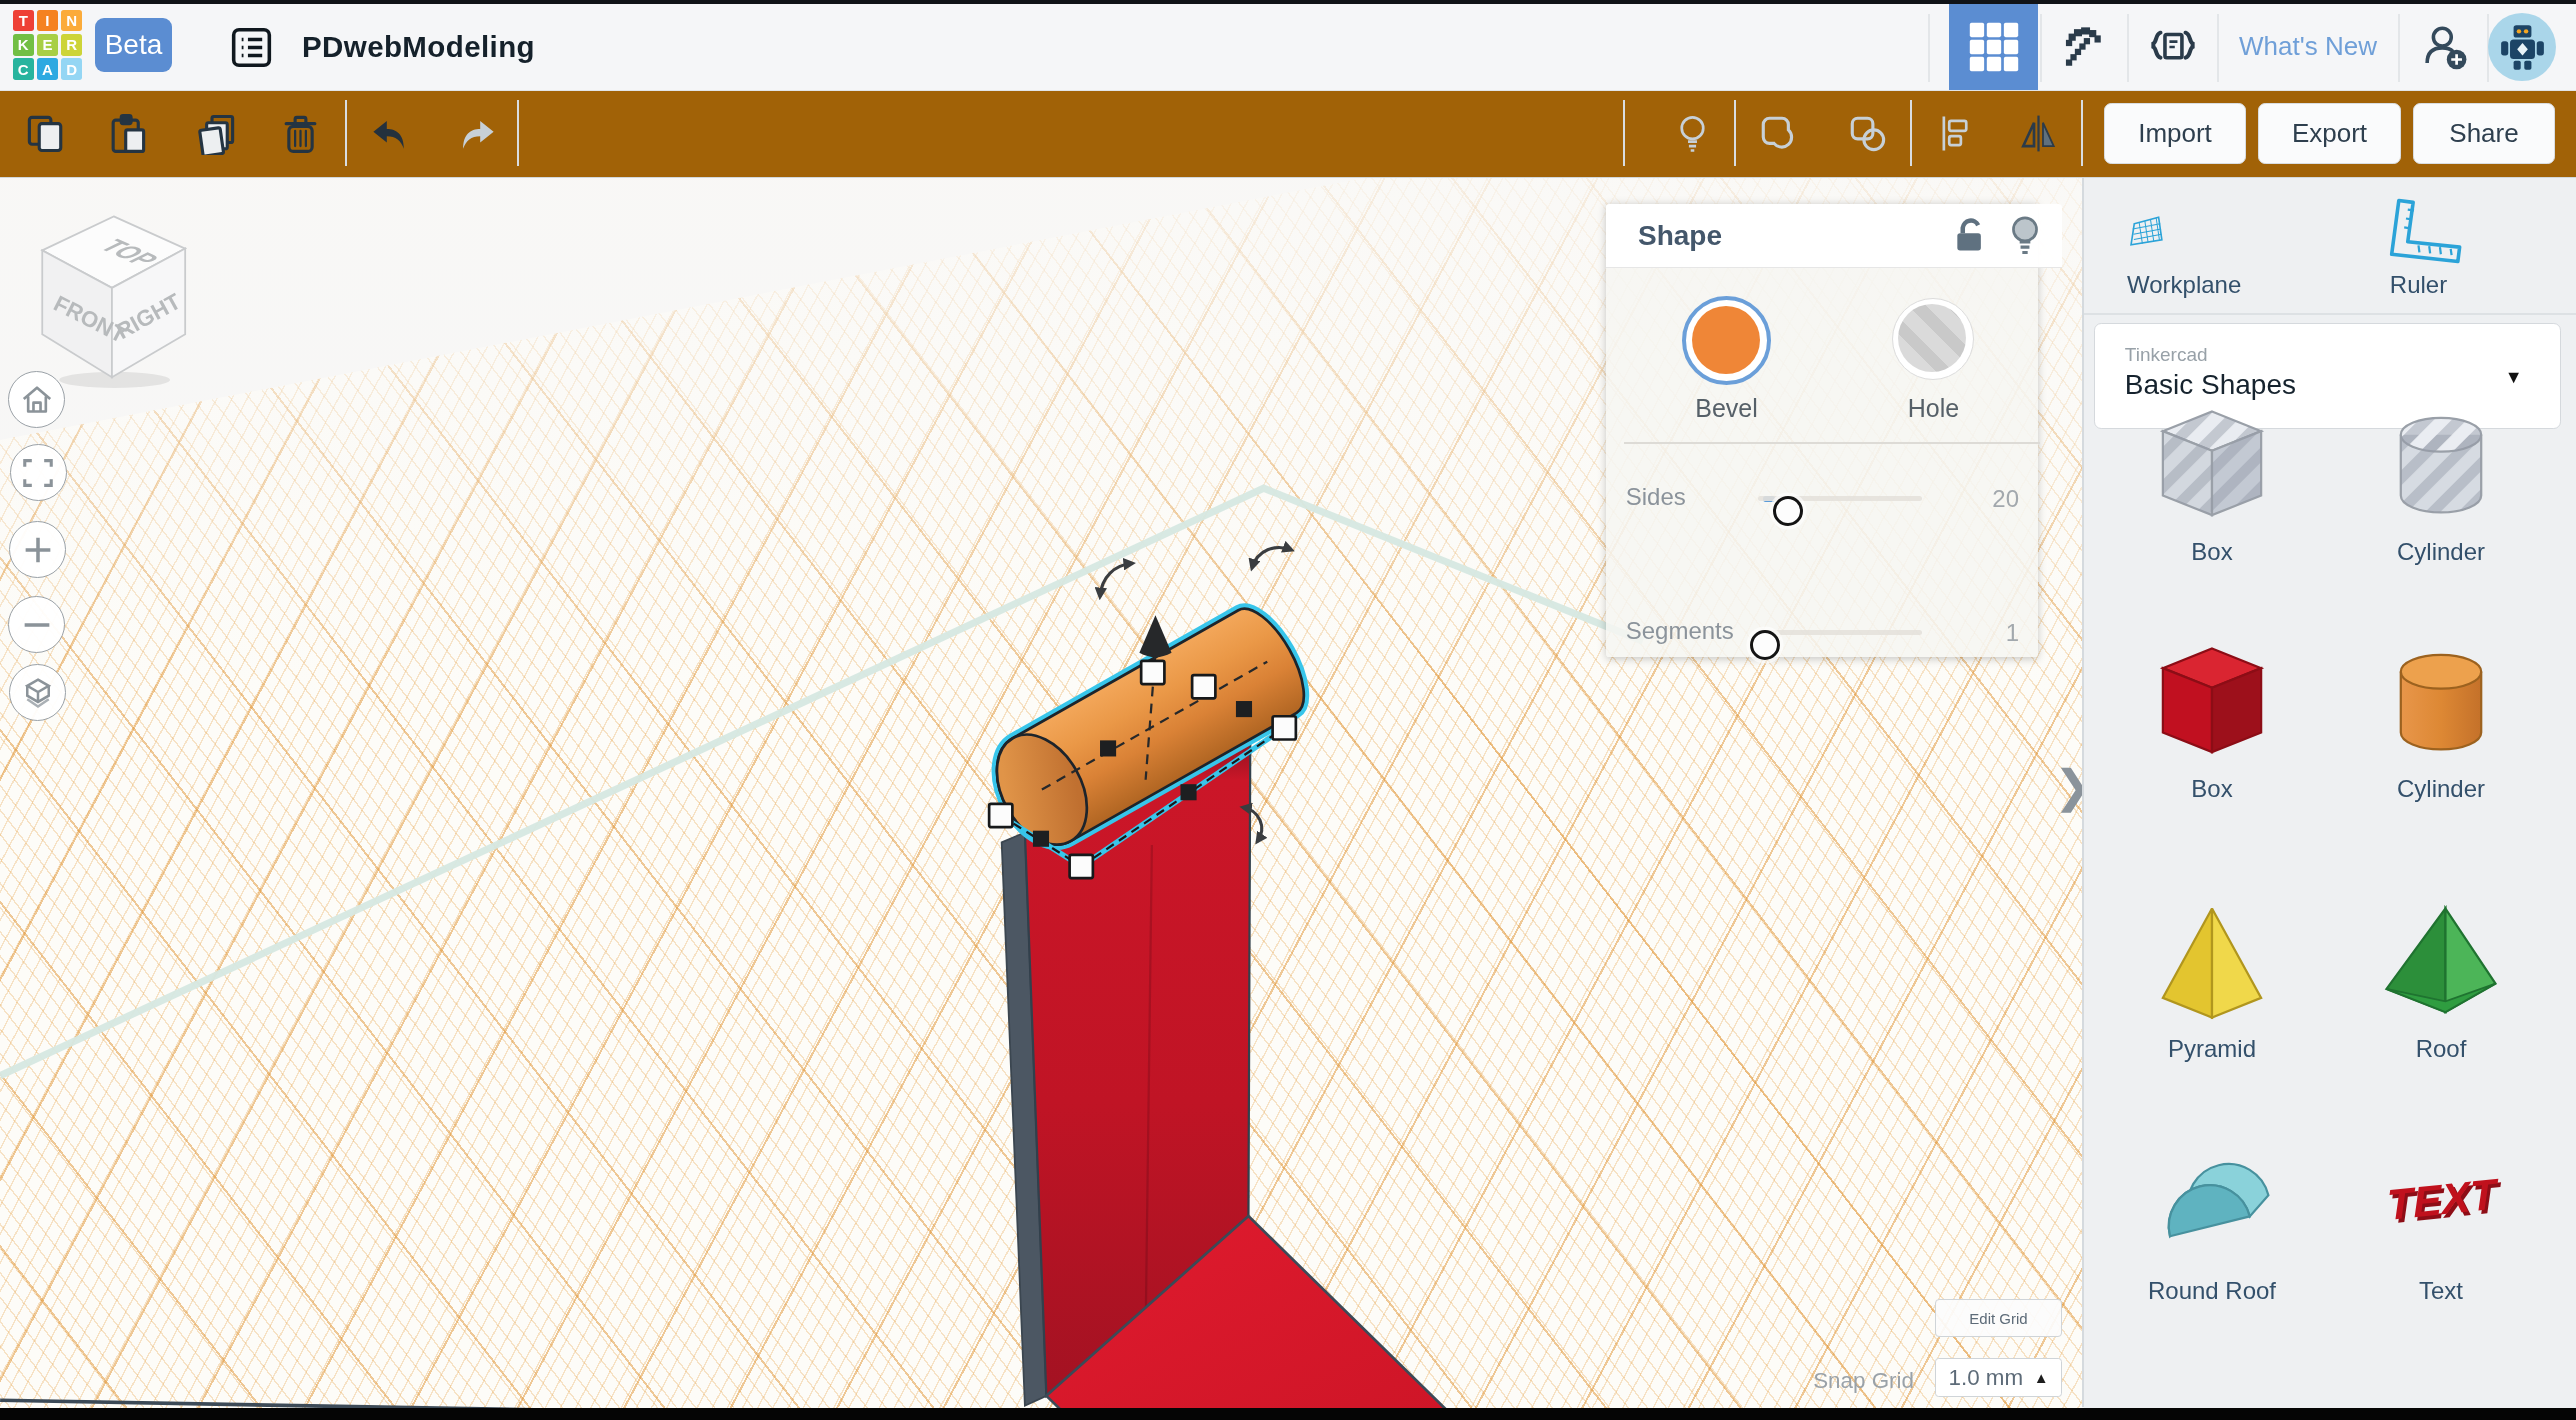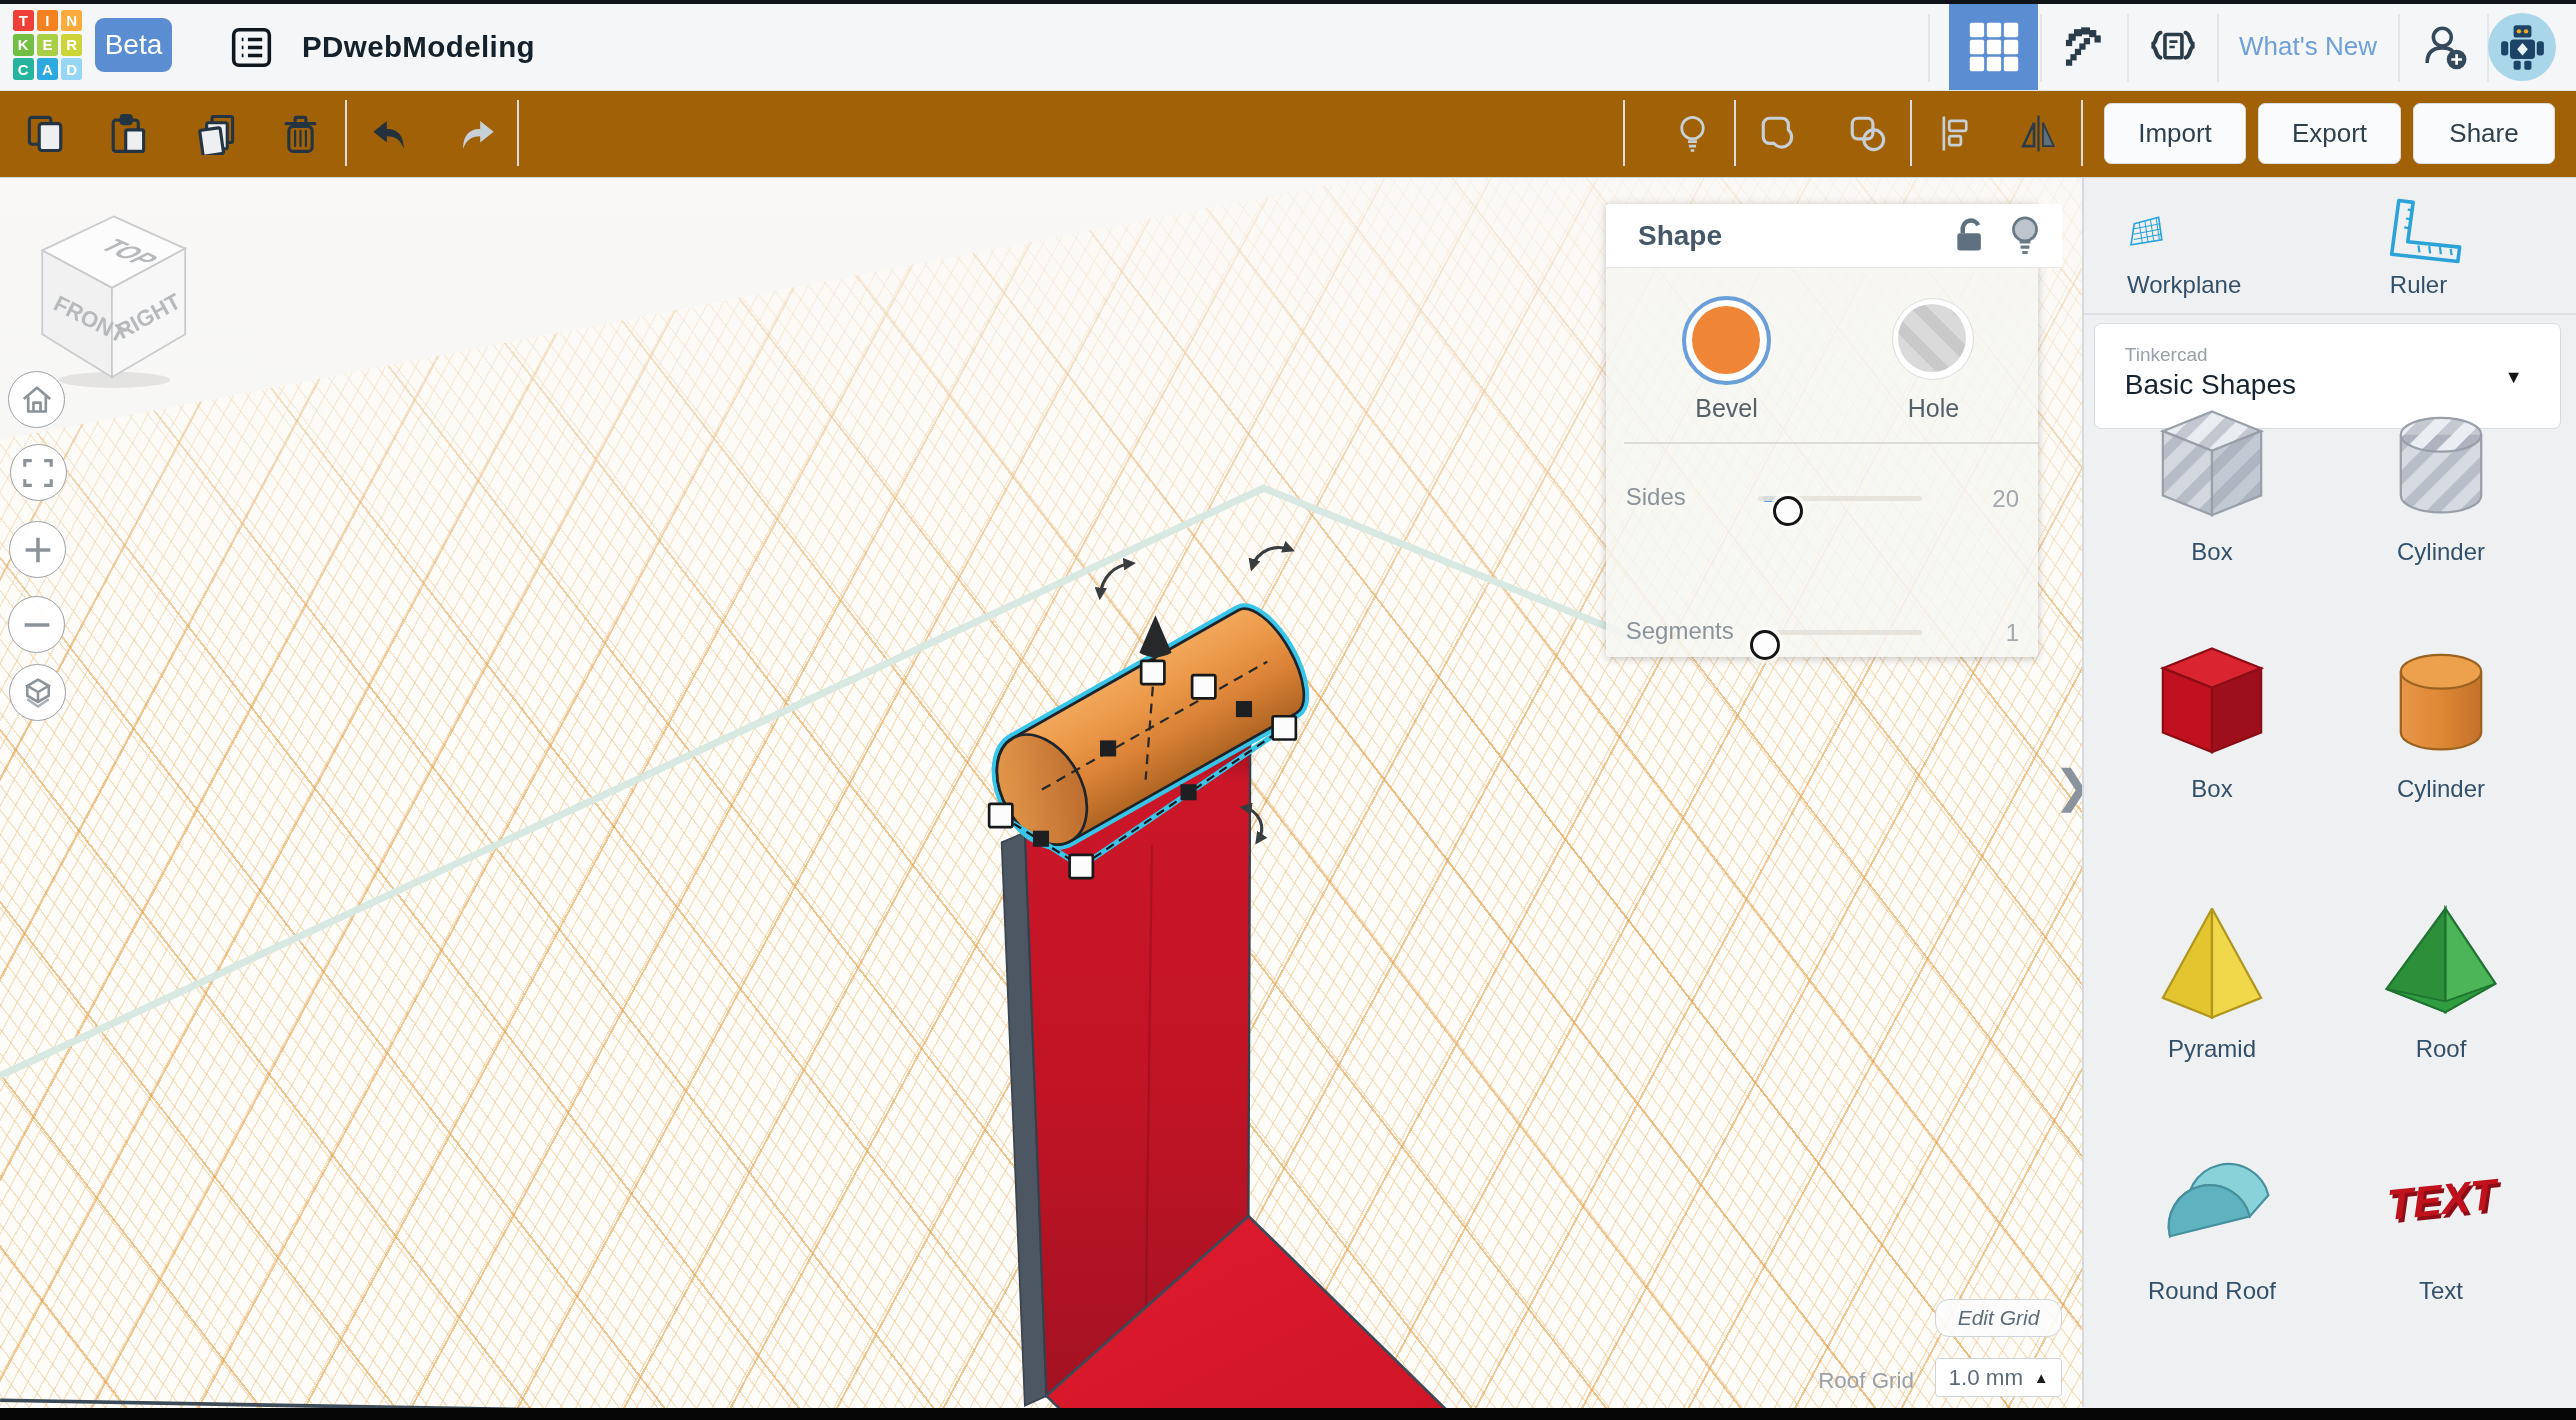--- a/index.html
+++ b/index.html
@@ -32,21 +32,21 @@
       repeating-linear-gradient(118deg, rgba(224,148,52,0.50) 0 2px, transparent 2px 94px),
       repeating-linear-gradient(52deg,  rgba(224,148,52,0.50) 0 2px, transparent 2px 106px),
       repeating-linear-gradient(118deg, rgba(231,166,80,0.30) 0 1.4px, transparent 1.4px 13.4px),
       repeating-linear-gradient(52deg,  rgba(231,166,80,0.30) 0 1.4px, transparent 1.4px 15px);
     clip-path:polygon(0px 263px,1369px 0px,2082px 0px,2082px 1243px,0px 1243px);}
   #gridFade{left:0;top:0;width:2082px;height:1243px;pointer-events:none;
     background:linear-gradient(to bottom, rgba(249,248,246,0.8), rgba(249,248,246,0) 42%);}
   .navBtn{width:57px;height:57px;border-radius:50%;background:rgba(255,255,255,0.95);border:1.8px solid #9aa1a7;
           box-sizing:border-box;display:flex;align-items:center;justify-content:center;}
   #editGridBtn{left:1935px;top:1122px;width:127px;height:38px;background:rgba(252,252,252,0.92);border:1.8px solid #cfd4d8;
-       border-radius:14px;color:#5d6b78;font-size:21px;display:flex;align-items:center;justify-content:center;box-sizing:border-box;font-style:italic;}
+       border-radius:4px;color:#5d6b78;font-size:15px;display:flex;align-items:center;justify-content:center;box-sizing:border-box;}
   #snapLabel{left:1755px;top:1186px;width:159px;height:36px;display:flex;align-items:center;justify-content:flex-end;color:#9aa2a9;font-size:22.4px;}
   #snapBox{left:1935px;top:1181px;width:127px;height:39px;background:#fff;border:1.8px solid #cfd4d8;border-radius:3.6px;
        display:flex;align-items:center;color:#5d6b78;font-size:22.4px;box-sizing:border-box;padding-left:12.5px;gap:10.7px;}
   #snapCaret{font-size:15px;color:#1d1d1d;line-height:1;}
   #chevTab{left:2054px;top:583px;font-size:45px;color:#8a939b;}
   
   #sidebar{left:2084px;top:89px;width:492px;height:1331px;background:#eef0f2;}
   .sbLabel{color:#33506b;font-size:24px;text-align:center;}
   #libBox{left:9.8px;top:234px;width:467px;height:106px;background:#fff;border:1.8px solid #d5d9dd;border-radius:7.2px;box-sizing:border-box;}
   .cell{width:170px;display:flex;flex-direction:column;align-items:center;}
@@ -201,21 +201,21 @@
         </svg>
     </div>
     <div class="abs navBtn" style="left:9px;top:487px">
       <svg width="34" height="34" viewBox="0 0 38 38" fill="none" stroke="#8b9399" stroke-width="2.8">
         <path d="M19,4 L31,11 L19,18 L7,11 Z M7,11 V22 L19,29 L31,22 V11 M19,18 V29"></path>
         <path d="M7,26 L19,34 L31,26" stroke="#aab0b5"></path>
         </svg>
     </div>
 
     <div id="editGridBtn" class="abs">Edit Grid</div>
-    <div id="snapLabel" class="abs">Roof Grid</div>
+    <div id="snapLabel" class="abs">Snap Grid</div>
     <div id="snapBox" class="abs">
       <span>1.0 mm</span>
       <span id="snapCaret">▲</span>
     </div>
     <div id="chevTab" class="abs">❯</div>
   </div>
 
   <div class="abs" style="left:2082px;top:89px;width:1.8px;height:1318px;background:#d5dade"></div>
 
   <div id="sidebar" class="abs">

